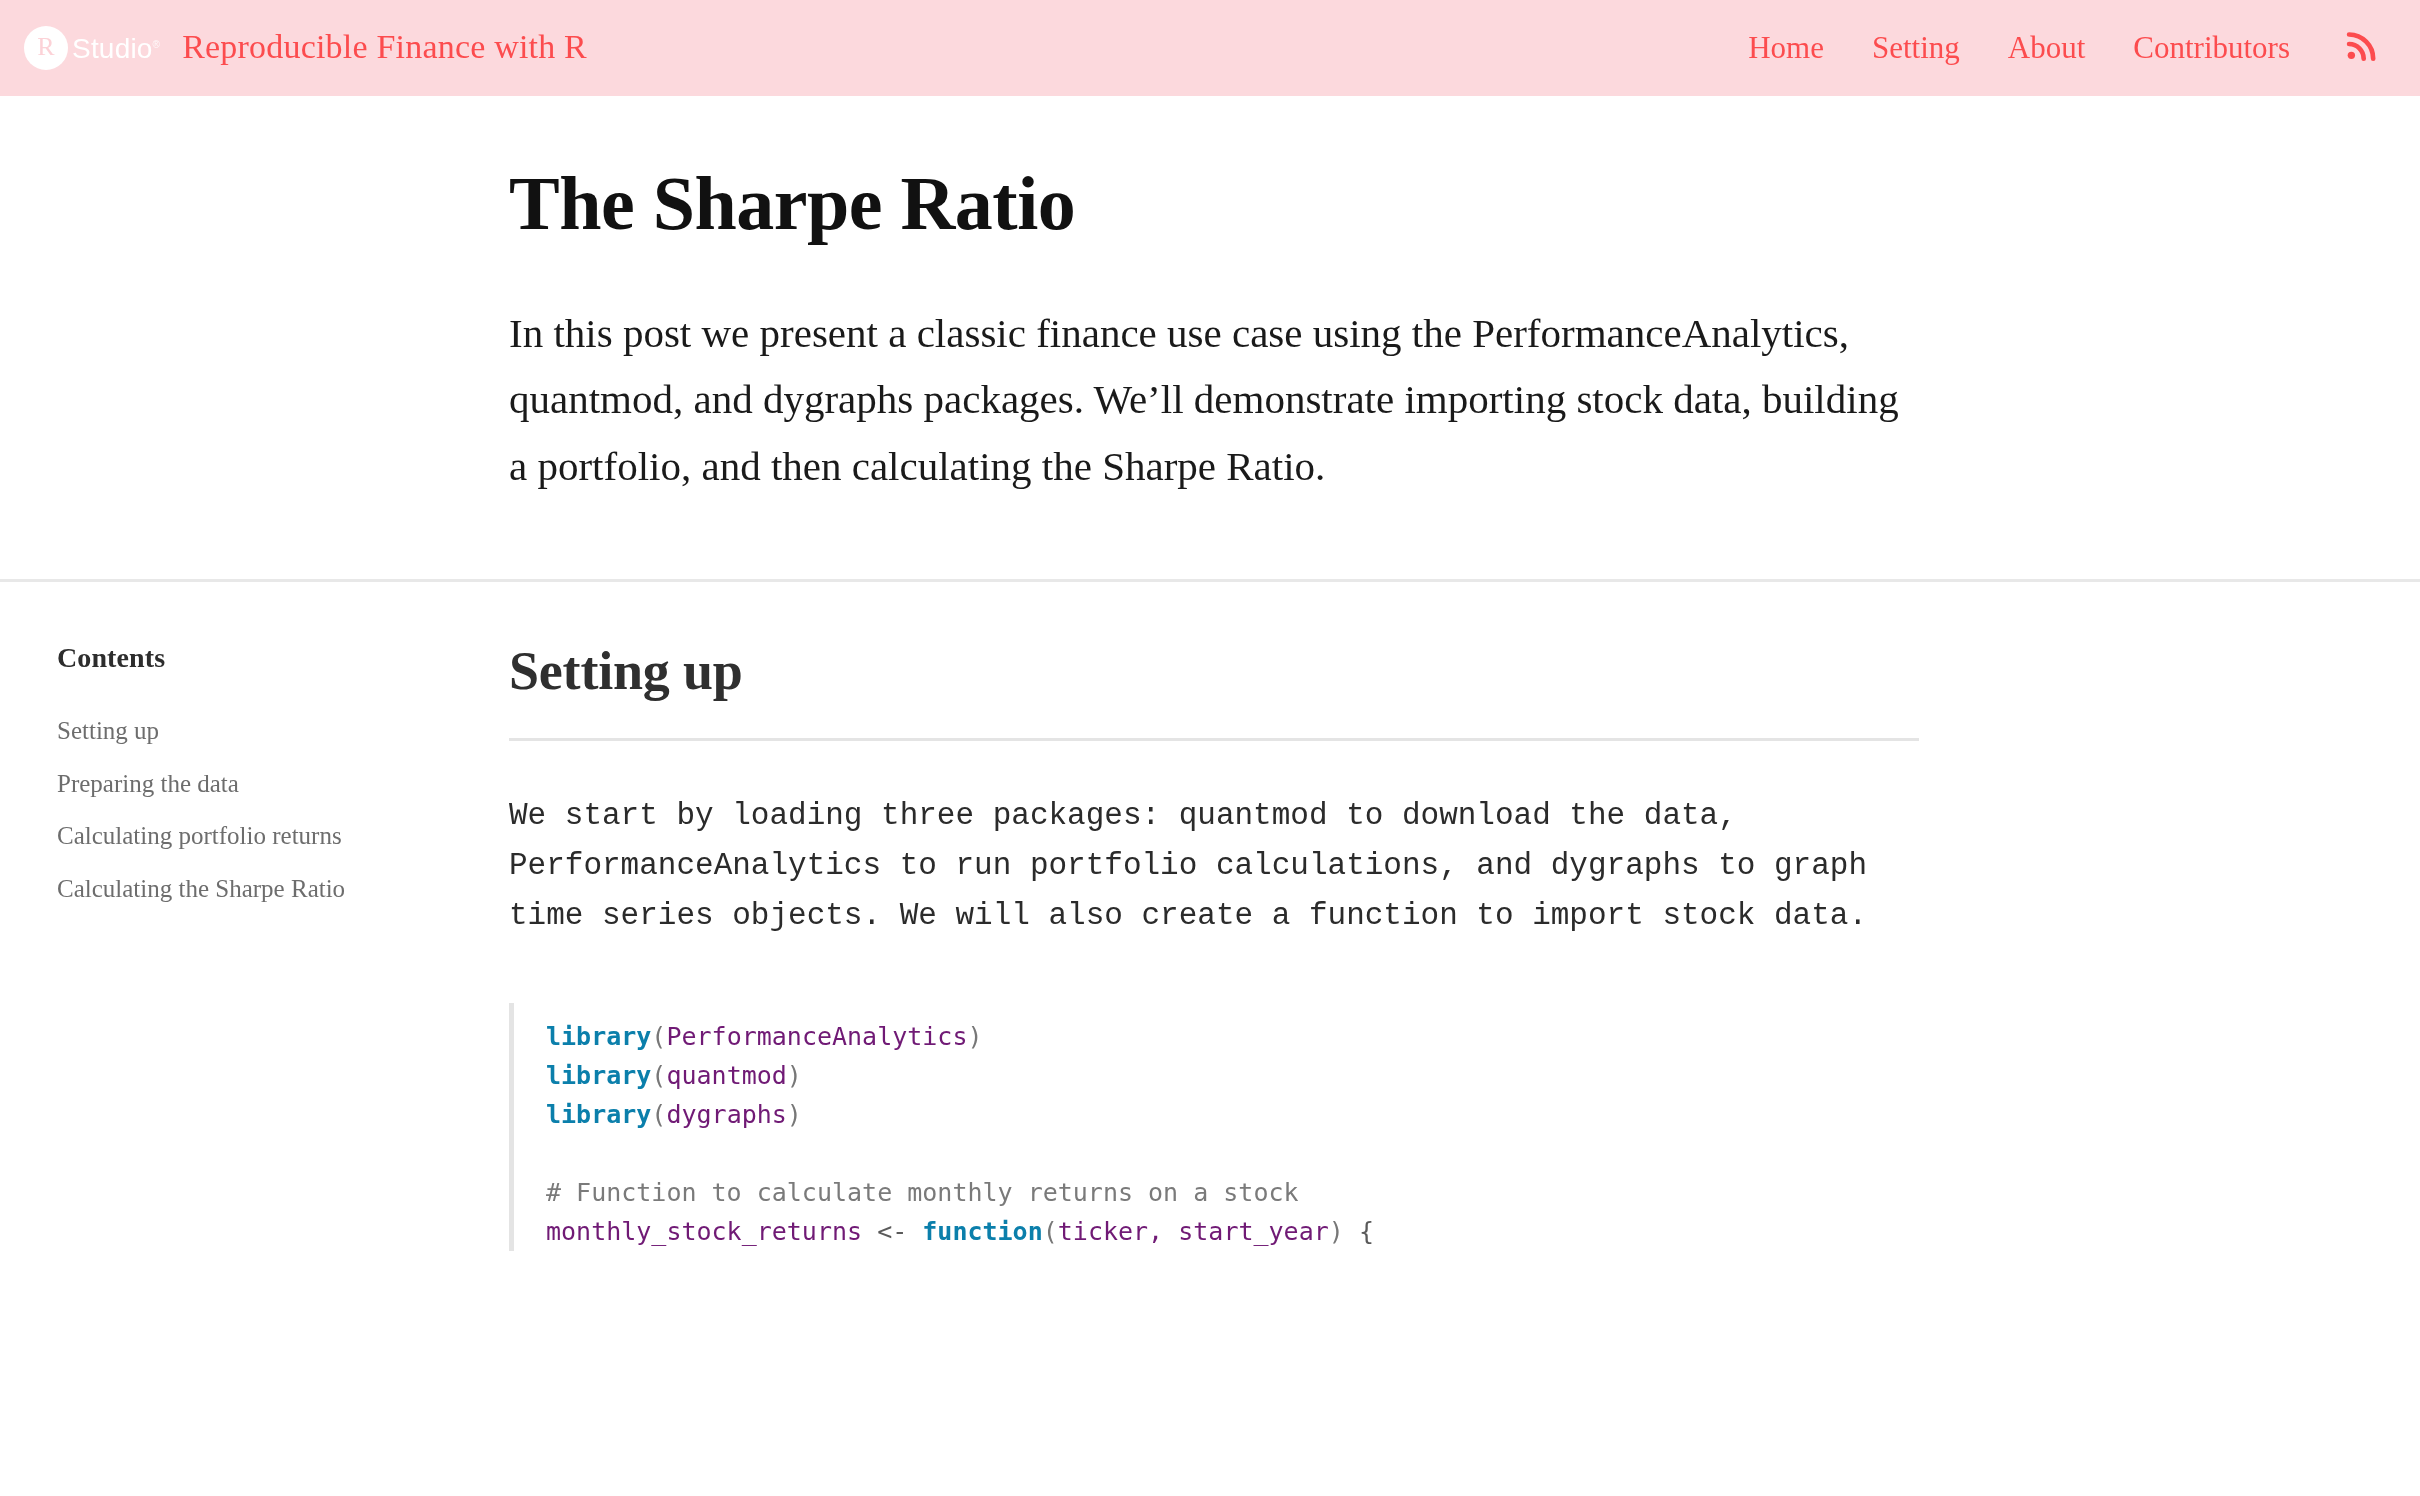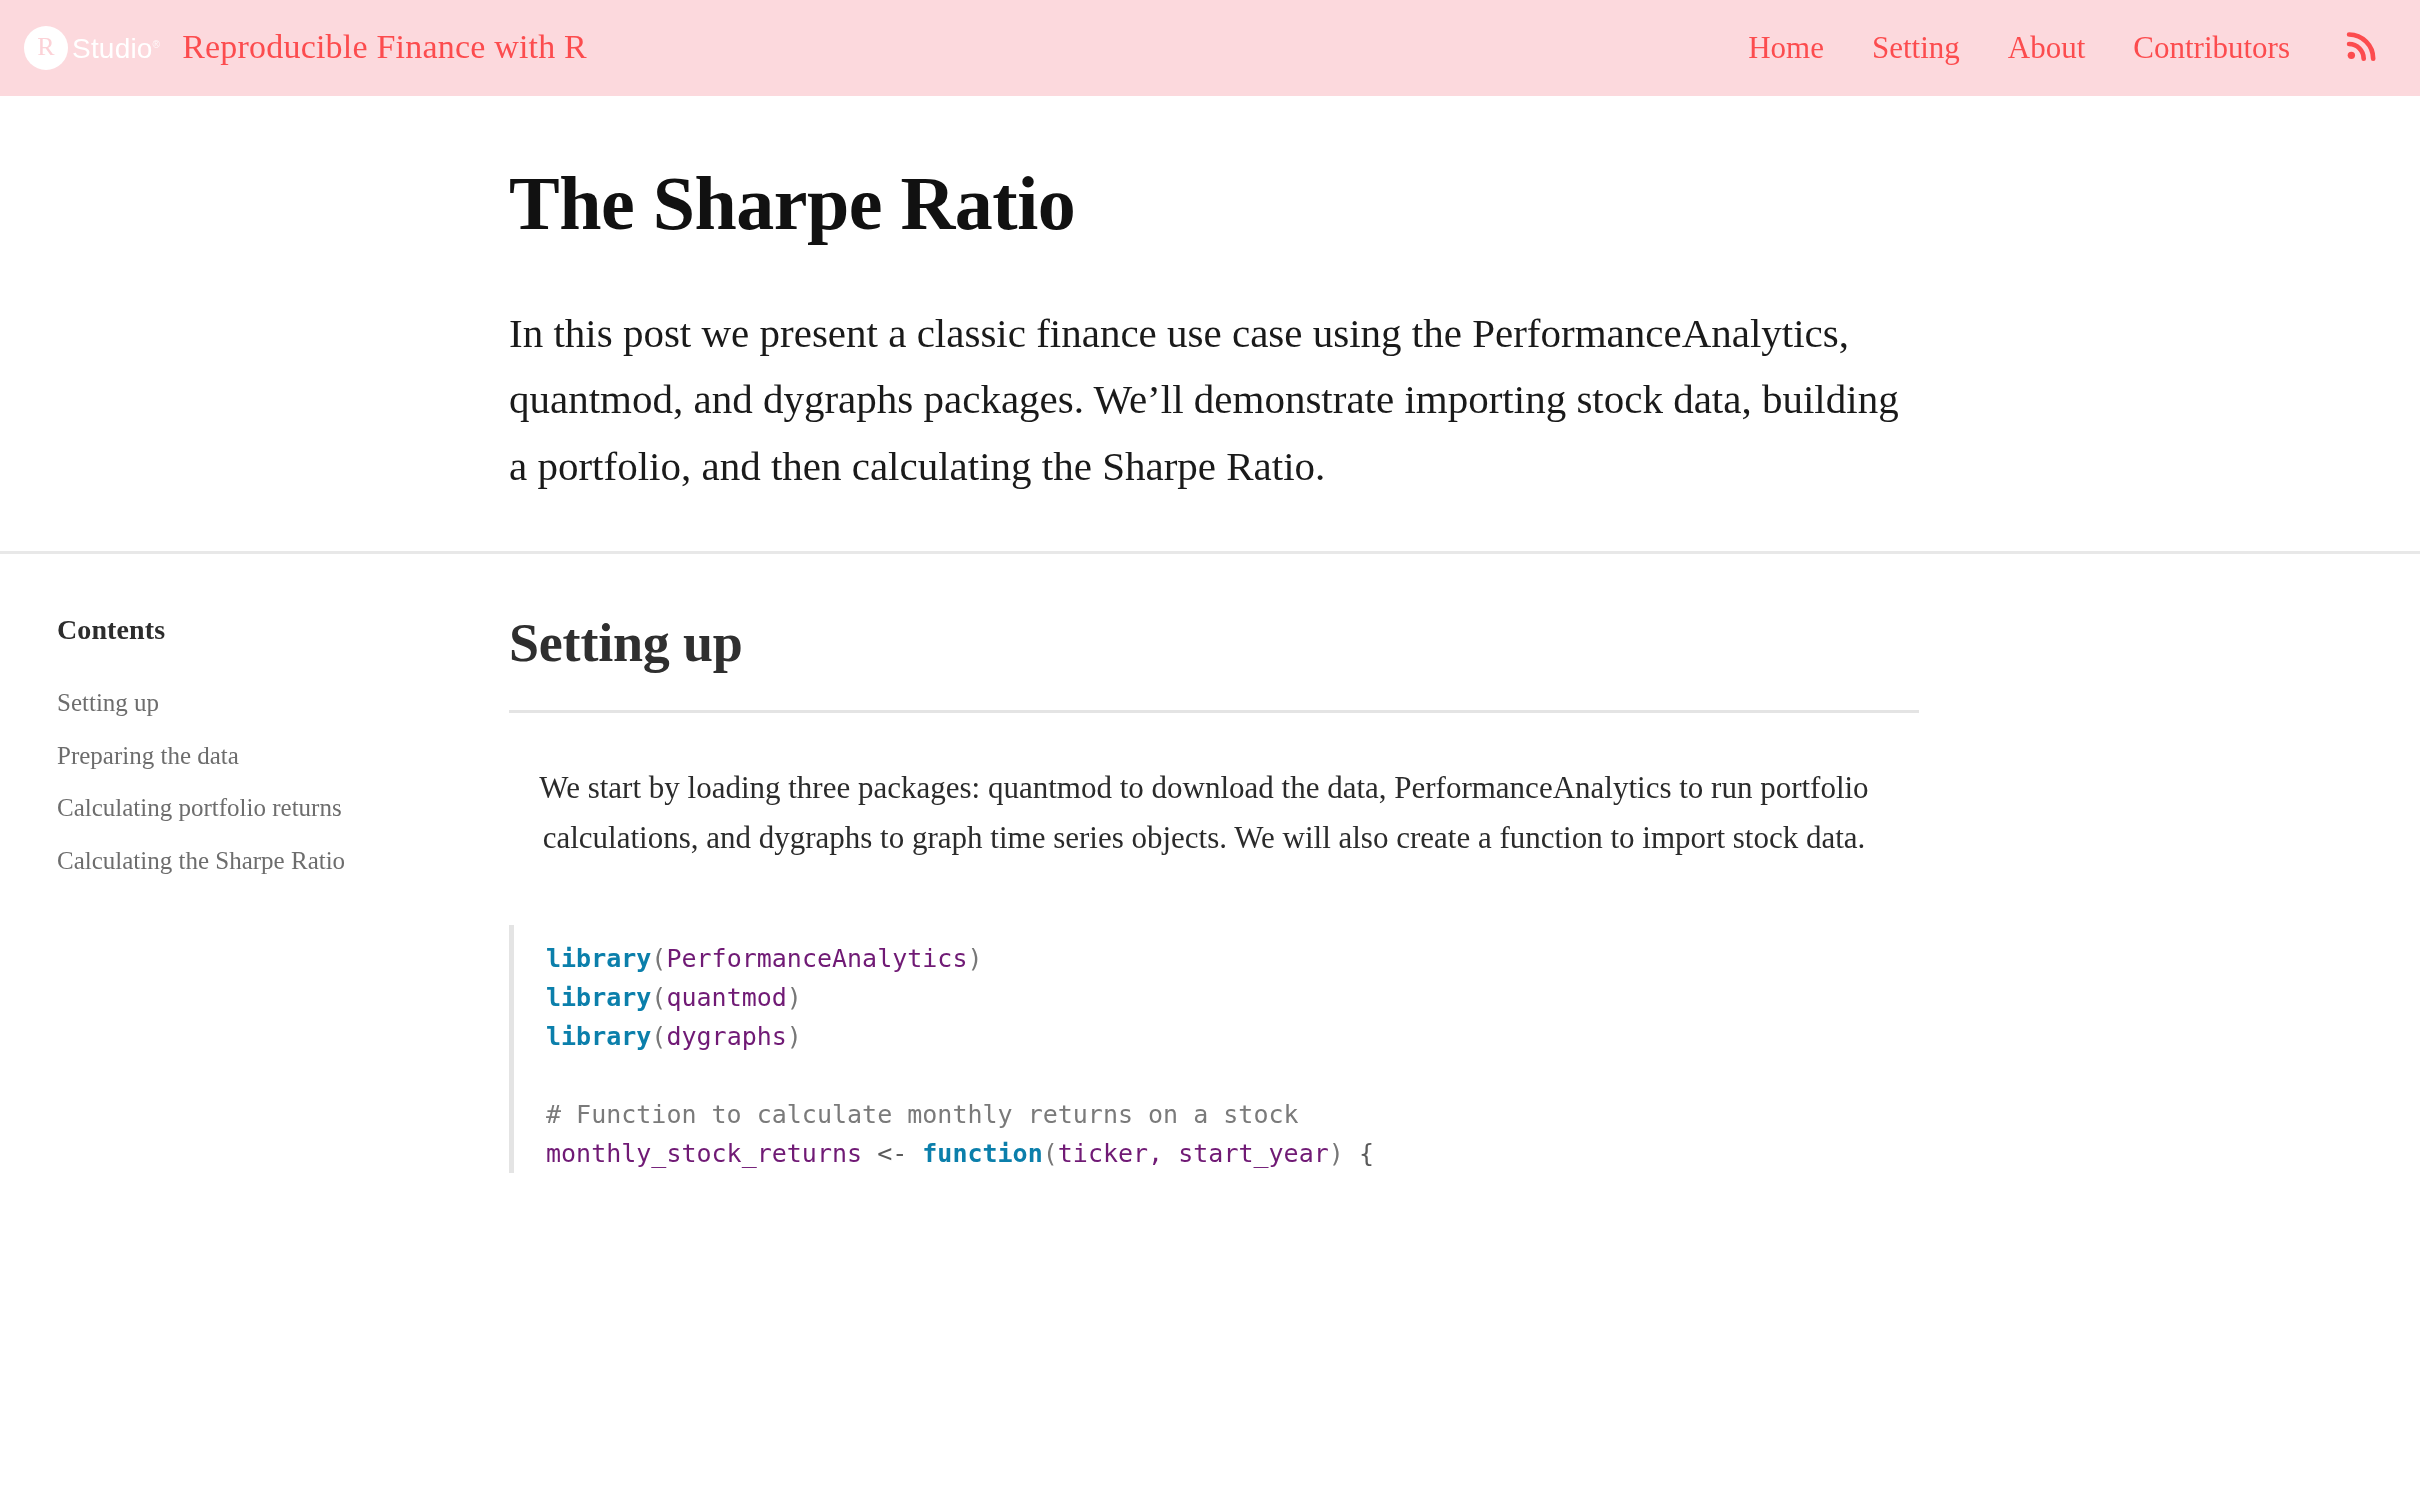--- a/index.html
+++ b/index.html
@@ -104,21 +104,21 @@
 
   
   .hero {
     padding: 66px 0 0 0;
     border-bottom: 3px solid #e8e8e8;
   }
 
   .hero-inner {
     padding-left: 509px;
     padding-right: 60px;
-    padding-bottom: 52px;
+    padding-bottom: 80px;
   }
 
   .post-title {
     font-family: "Liberation Serif", "DejaVu Serif", serif;
     font-size: 76px;
     font-weight: 700;
     color: #111111;
     line-height: 1.08;
     letter-spacing: -0.5px;
     margin-bottom: 56px;
@@ -181,27 +181,26 @@
     font-weight: 700;
     color: #2f2f2f;
     letter-spacing: -0.2px;
     line-height: 1.1;
     padding-bottom: 36px;
     border-bottom: 3px solid #e4e4e4;
     max-width: 1410px;
   }
 
   .section-para {
-    font-family: Liberation Serif, serif;
+    font-family: Liberation Mono, monospace;
     font-size: 31px;
     color: #2b2b2b;
     line-height: 1.62;
     max-width: 1390px;
     margin-top: 50px;
-    text-align: center;
   }
 
   
   .code-block {
     margin-top: 62px;
     border-left: 5px solid #e4e4e4;
     padding: 14px 0 0 32px;
     overflow: hidden;
   }
 

